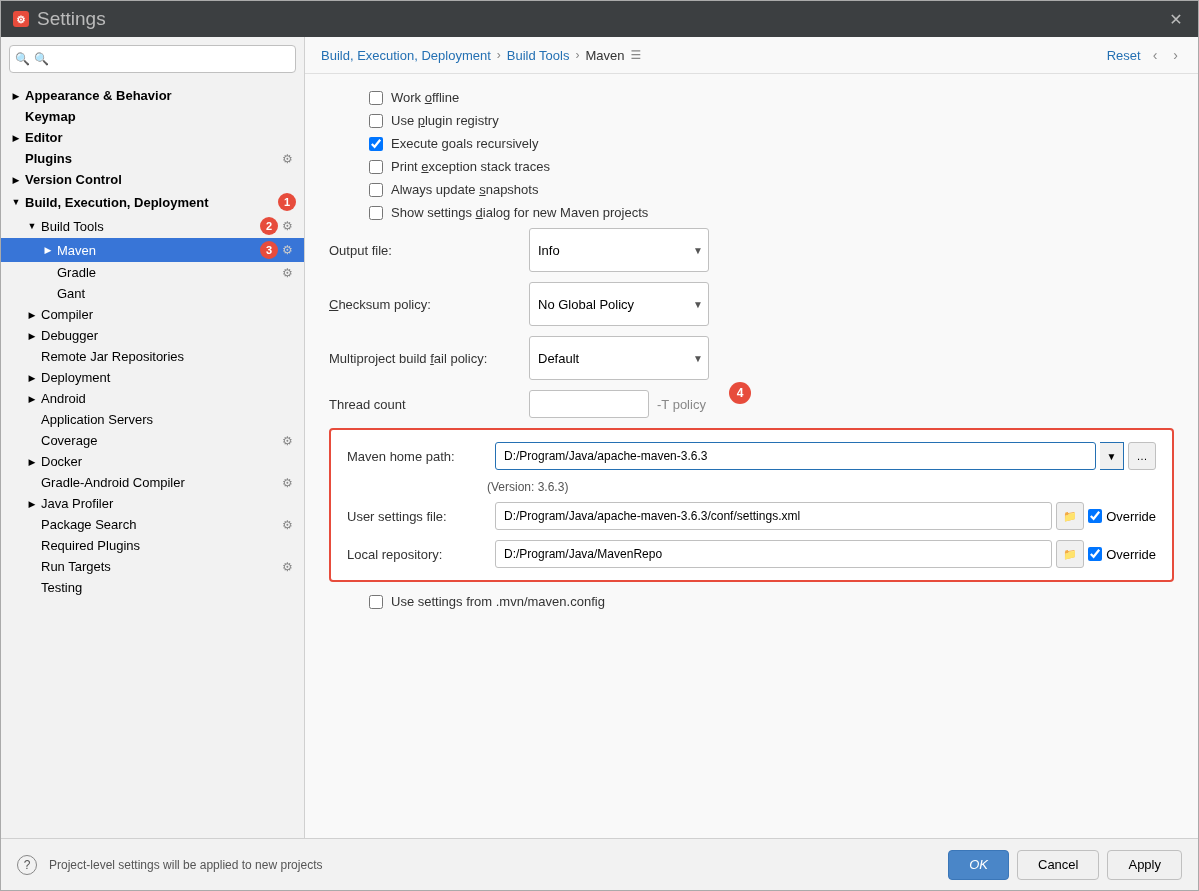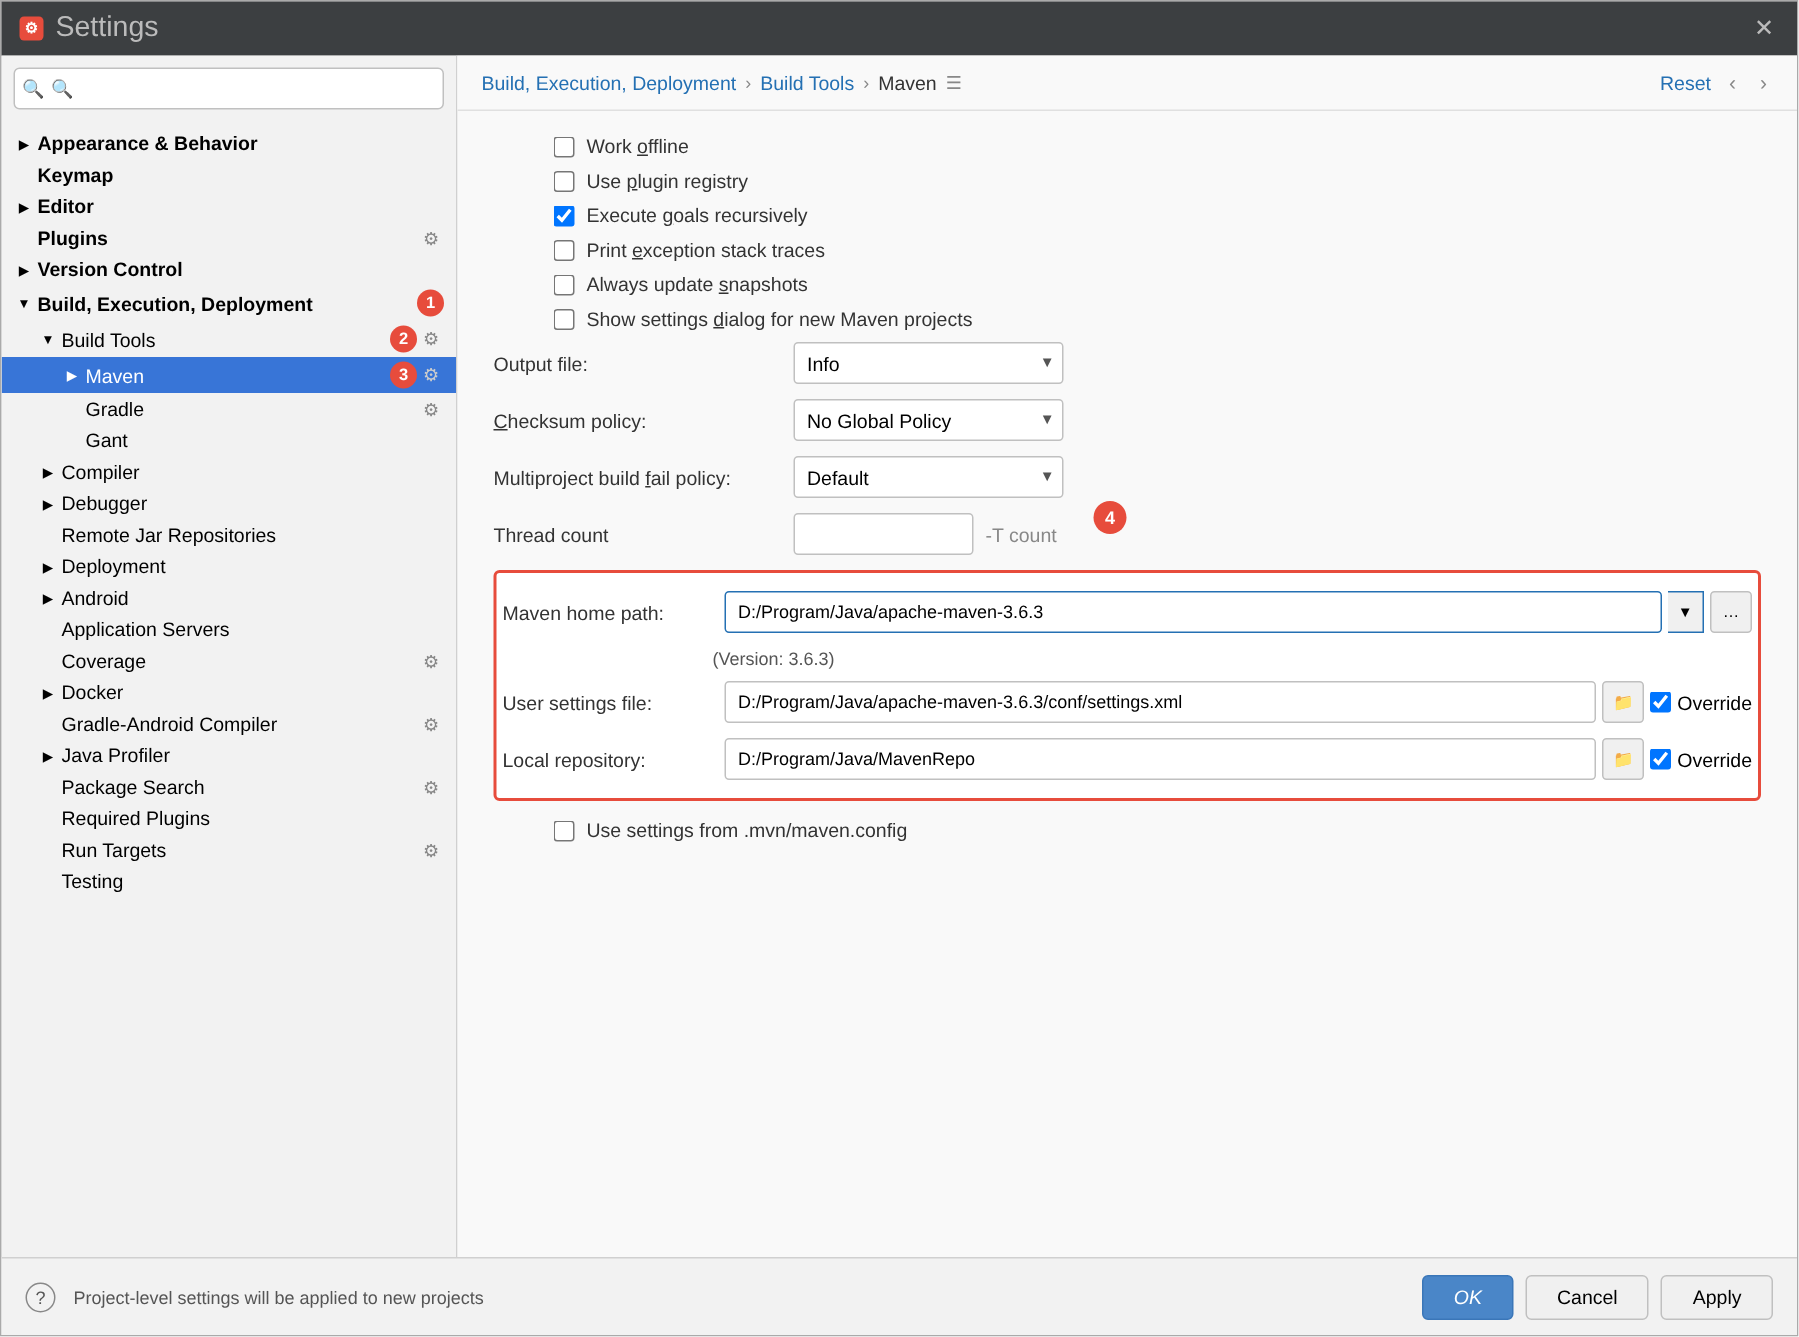--- a/index.html
+++ b/index.html
@@ -273,21 +273,21 @@
       font-size: 13px;
       color: #333;
     }
 
     .dropdown-wrapper {
       position: relative;
       display: inline-block;
     }
 
     .dropdown-select {
-      height: 28px;
+      height: 44px;
       border: 1px solid #c0c0c0;
       border-radius: 3px;
       padding: 0 24px 0 8px;
       font-size: 13px;
       background: white;
       appearance: none;
       cursor: pointer;
       min-width: 180px;
       outline: none;
     }
@@ -315,21 +315,21 @@
     .t-option-label {
       margin-left: 8px;
       color: #888;
       font-size: 13px;
     }
 
     
     .maven-config-section {
       border: 2px solid #e74c3c;
       border-radius: 4px;
-      padding: 12px 4px;
+      padding: 12px 16px;
       margin-top: 8px;
       margin-bottom: 12px;
       background: #fff;
     }
 
     .config-row {
       display: flex;
       align-items: center;
       margin-bottom: 10px;
       gap: 8px;
@@ -723,21 +723,21 @@
               <option>Never Fail</option>
             </select>
             <span class="dropdown-arrow">▼</span>
           </div>
         </div>
 
         <div class="form-row" style="position:relative;">
           <span class="field-label">Thread count</span>
           <span class="step-badge" style="left: 400px; top: -8px;">4</span>
           <input type="text" class="thread-count-input" value="" style="">
-          <span class="t-option-label">-T count</span>
+          <span class="t-option-label">-T policy</span>
         </div>
 
         <div class="maven-config-section">
 
           <div class="config-row">
             <span class="config-label">Maven home path:</span>
             <div class="config-input-wrapper">
               <input type="text" class="config-input" value="D:/Program/Java/apache-maven-3.6.3" style="">
               <button class="combo-btn">▼</button>
               <button class="browse-btn">…</button>

